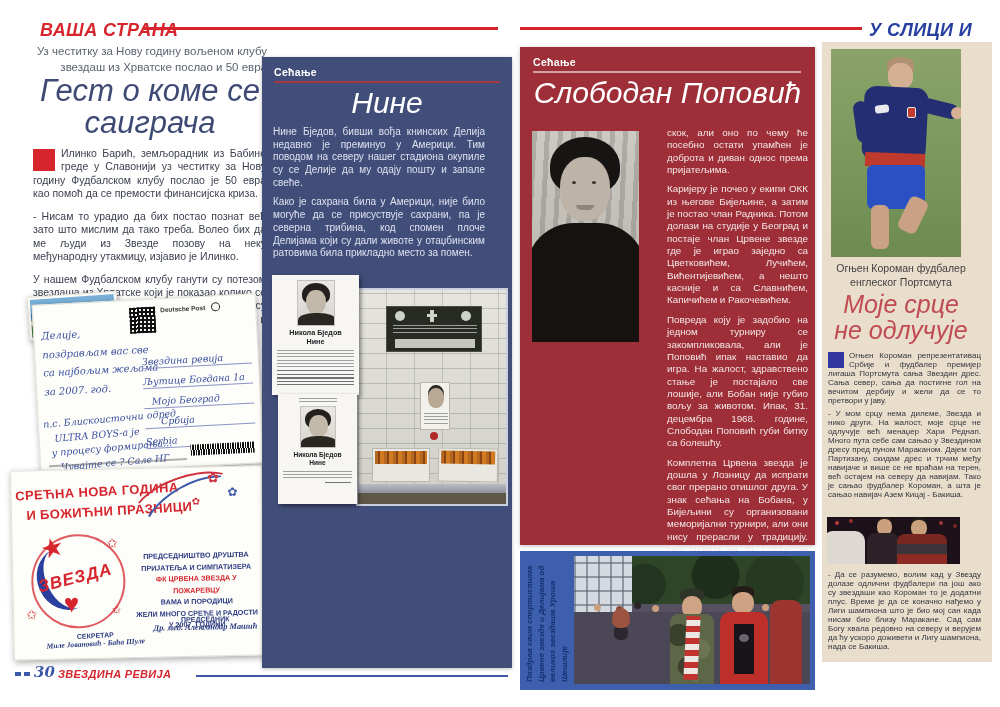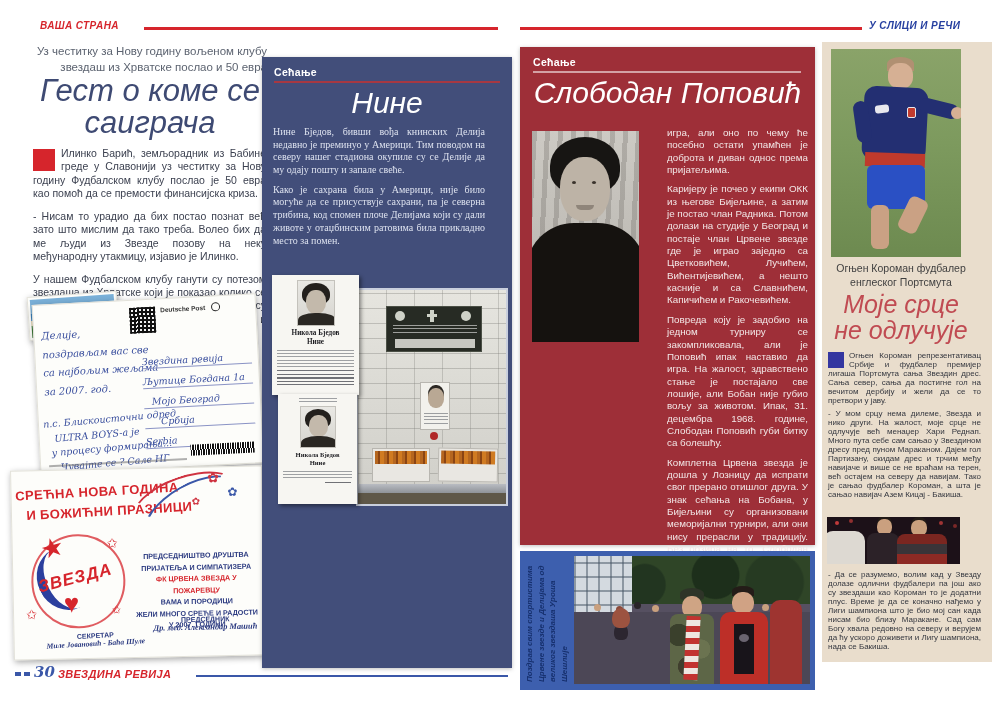--- a/index.html
+++ b/index.html
@@ -1,46 +1,46 @@
 <!DOCTYPE html>
 <html><head>
 <meta charset="utf-8">
 <style>
   html,body{margin:0;padding:0;background:#f6f5f3;}
   *{box-sizing:border-box;}
   .spread{position:relative;width:1000px;height:707px;background:#ffffff;overflow:hidden;
           font-family:"Liberation Sans",sans-serif;}
   .abs{position:absolute;}
   
-  .sechead{font-size:10px;font-weight:800;font-style:italic;letter-spacing:.4px;}
+  .sechead{font-size:18px;font-weight:800;font-style:italic;letter-spacing:.4px;}
   .red{color:#d6252c;}
   .blue{color:#2740a0;}
   .rule-red{background:#d6252c;height:2.5px;}
   
   .kicker{width:234px;text-align:right;font-size:11.5px;color:#5c6370;line-height:1.4;}
   .lp-title{width:252px;text-align:center;font-size:31px;font-style:italic;font-weight:400;
             color:#3e4a73;line-height:1.04;margin:0;}
   .lp-body{width:233px;font-size:10.5px;line-height:1.28;color:#3c4150;text-align:justify;}
   .lp-body p{margin:0 0 9px 0;}
   .sq-cap{width:22px;height:22px;float:left;margin:2px 6px 0 0;}
   .sq-red{background:#d6252c;}
   .sq-blue{background:#3436a0;width:16px;height:16px;margin:1px 5px 0 0;}
   
   .navybox{width:250px;height:611px;background:#424e7a;box-shadow:0 1px 4px rgba(0,0,0,.25);}
   .mem-label{font-size:10.5px;font-weight:bold;color:#fff;letter-spacing:.3px;}
   .mem-title{width:100%;text-align:center;font-size:30px;font-style:italic;color:#fff;font-weight:400;}
   .navy-text{width:228px;font-size:10px;line-height:1.27;color:#dde2ef;text-align:justify;}
-  .navy-text p{margin:0 16px 7px 0;font-family:Liberation Serif, serif;}
+  .navy-text p{margin:0 16px 7px 0;}
   
   .plines{background:repeating-linear-gradient(180deg,rgba(70,75,85,.5) 0 1px,transparent 1px 3.2px);}
   .plines-dark{background:repeating-linear-gradient(180deg,rgba(40,42,52,.65) 0 1.4px,transparent 1.4px 3.6px);}
   .plines-light{background:repeating-linear-gradient(180deg,rgba(255,255,255,.55) 0 1px,transparent 1px 3.4px);}
   
   .obit{background:#f7f6f2;box-shadow:1.5px 1.5px 4px rgba(0,0,0,.45);}
-  .obit-name{text-align:center;font-family:Liberation Serif, serif;font-weight:bold;color:#1d1d22;line-height:1.2;}
+  .obit-name{text-align:center;font-family:Liberation Sans, sans-serif;font-weight:bold;color:#1d1d22;line-height:1.2;}
   .bw-port{background:linear-gradient(180deg,#e9e8e4,#d6d4cf);position:relative;overflow:hidden;border:1px solid #c4c2bc;}
   .bw-hair{position:absolute;background:#23201d;border-radius:50% 50% 42% 42%;}
   .bw-face{position:absolute;background:#c3b9ab;border-radius:46%;}
   .bw-torso{position:absolute;background:#2a2723;border-radius:45% 45% 0 0;}
   
   .redbox{width:295px;height:498px;background:#9e2f38;box-shadow:0 1px 4px rgba(0,0,0,.25);}
   .red-col{font-size:9.8px;line-height:1.26;color:#f2e6e6;text-align:justify;}
   .red-col p{margin:0 0 7px 0;}
   .pi-cap{float:left;width:17px;height:24px;border:3.5px solid #fff;border-bottom:none;
           margin:2px 6px 0 0;color:transparent;font-size:1px;overflow:hidden;}
@@ -246,21 +246,21 @@
       <div class="abs" style="left:28px;top:26px;width:50px;height:64px;background:#bdb3a6;border-radius:46%;"></div>
       <div class="abs" style="left:40px;top:50px;width:4px;height:3px;background:#3a332c;border-radius:50%;box-shadow:20px 0 0 #3a332c;"></div>
       <div class="abs" style="left:44px;top:74px;width:18px;height:5px;background:#8f857a;border-radius:0 0 8px 8px;"></div>
       <div class="abs" style="left:-6px;top:92px;width:120px;height:120px;background:#15120f;border-radius:40% 40% 0 0;"></div>
     </div>
 
     <div class="abs red-col" style="left:13px;top:305px;width:126px;">
     </div>
 
     <div class="abs red-col" style="left:147px;top:80px;width:141px;">
-      <p>игра, али оно по чему ће посебно остати упамћен је доброта и диван однос према пријатељима.</p>
+      <p>скок, али оно по чему ће посебно остати упамћен је доброта и диван однос према пријатељима.</p>
       <p>Каријеру је почео у екипи ОКК из његове Бијељине, а затим је постао члан Радника. Потом долази на студије у Београд и постаје члан Црвене звезде где је играо заједно са Цветковићем, Лучићем, Вићентијевићем, а нешто касније и са Славнићем, Капичићем и Ракочевићем.</p>
       <p>Повреда коју је задобио на једном турниру се закомпликовала, али је Поповић ипак наставио да игра. На жалост, здравствено стање је постајало све лошије, али Бобан није губио вољу за животом. Ипак, 31. децембра 1968. године, Слободан Поповић губи битку са болешћу.</p>
       <p>Комплетна Црвена звезда је дошла у Лозницу да испрати свог прерано отишлог друга. У знак сећања на Бобана, у Бијељини су организовани меморијални турнири, али они нису прерасли у традицију. Без обзира на то, Слободан Павловић је остао у сећању свих његових пријатеља, саиграча и Црвене звезде.</p>
     </div>
   </div>
 
   <div class="abs bluepanel" style="left:520px;top:551px;">
     <div class="abs" style="left:4px;top:5px;width:46px;height:128px;">
       <div class="vcap" style="position:absolute;left:0;top:0;width:126px;height:46px;transform:rotate(-90deg) translateX(-126px);transform-origin:0 0;">Поздрав свим спортистима Црвене звезде и Делијама од великог звездаша Уроша Шешлије</div>
     </div>

